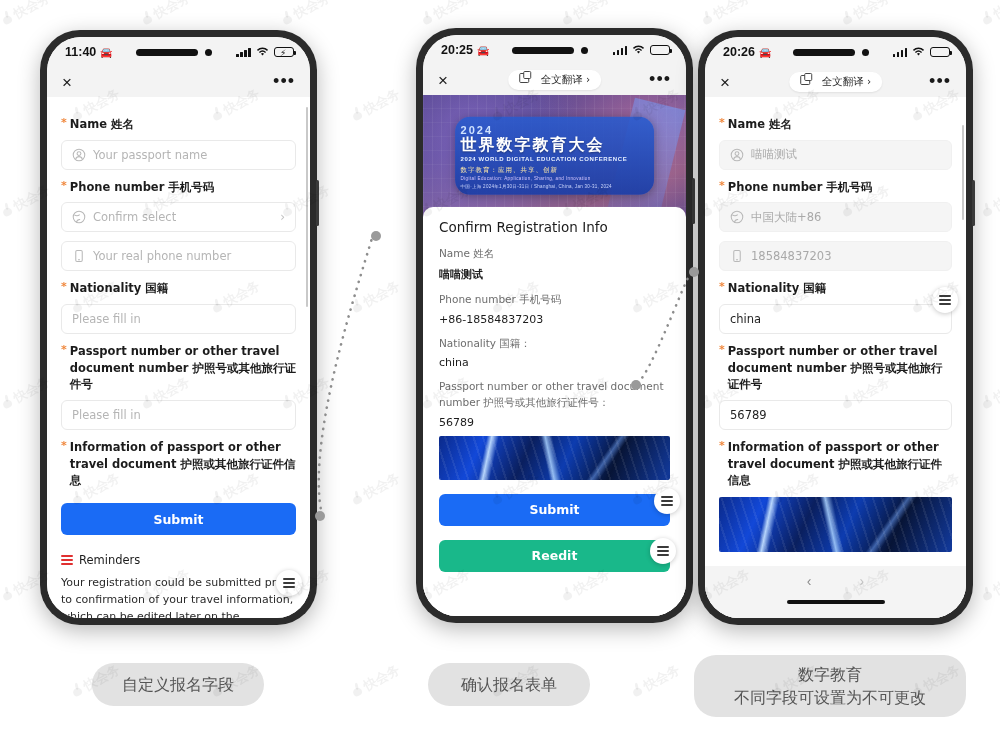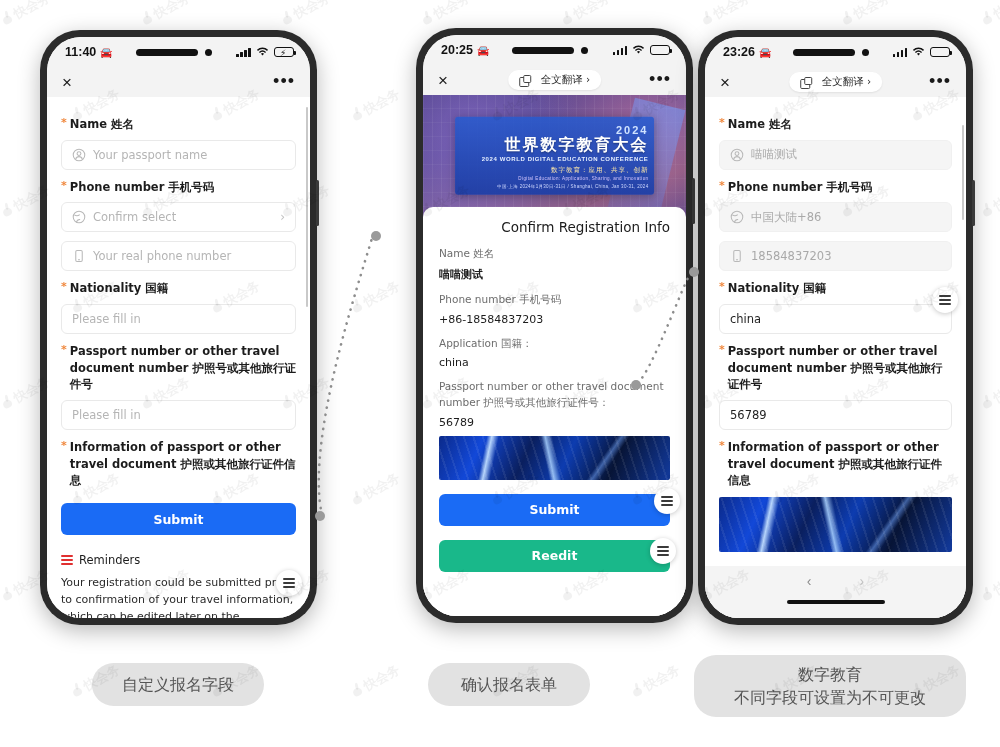--- a/index.html
+++ b/index.html
@@ -104,21 +104,21 @@
   .navbar{
     height:30px; background:#f3f3f3;
     display:flex;align-items:center;justify-content:space-between;
     padding:0 15px; position:relative;
   }
   .nav-x{ font-size:17px; color:#1a1a1a; line-height:1; font-weight:300;}
   .nav-dots{ font-size:18px; color:#1a1a1a; letter-spacing:1px; line-height:0.4;}
   .translate-pill{
     position:absolute; left:50%; transform:translateX(-50%);
     background:#fff; border-radius:13px; padding:3px 11px;
-    font-size:10.5px; color:#2b2b2b; display:flex;align-items:flex-end;gap:12px;
+    font-size:10.5px; color:#2b2b2b; display:flex;align-items:flex-start;gap:12px;
     box-shadow:0 1px 2px rgba(0,0,0,0.08);
     font-family:"DejaVu Sans","Liberation Sans",sans-serif;
   }
   .tr-icon{
     width:10px;height:10px;border:1.2px solid #444;border-radius:1.5px;
     position:relative; display:inline-block;
   }
   .tr-icon::after{
     content:"";position:absolute;right:-3px;top:-3px;width:6px;height:6px;
     border:1.2px solid #444;border-radius:1.5px;background:#fff;
@@ -183,42 +183,42 @@
     background-size:9px 9px, 9px 14px;
     opacity:.65;
   }
   .banner .beam{
     position:absolute; right:6%; top:6%; width:52px;height:110%;
     background:linear-gradient(200deg, rgba(120,160,255,.55), rgba(60,90,200,.15));
     transform:rotate(14deg); filter:blur(0.4px);
   }
   .banner .card{
     position:absolute; left:50%; top:50%; transform:translate(-50%,-50%);
-    width:76%; padding:7px 6px 6px; border-radius:3px; text-align:right;
+    width:76%; padding:7px 6px 6px; border-radius:15px; text-align:left;
     background:linear-gradient(180deg, rgba(40,90,205,.88), rgba(25,60,165,.9));
     box-shadow:0 2px 10px rgba(0,0,0,.3);
   }
   .banner .yr{ font-size:11px;color:#cfe2ff;letter-spacing:2px;font-weight:700;}
   .banner .zh{
     font-size:16px;color:#fff;font-weight:700;letter-spacing:2px;line-height:1.15;
     text-shadow:0 1px 2px rgba(0,0,0,.35);
     font-family:"DejaVu Sans","Liberation Sans",sans-serif;
   }
   .banner .en{ font-size:6px;color:#e6efff;letter-spacing:.6px;margin-top:2px;font-weight:700;}
   .banner .sub{ font-size:6.5px;color:#ffe9a8;letter-spacing:1px;margin-top:4px;}
   .banner .sub2{ font-size:4.5px;color:#d8c9ff;letter-spacing:.4px;margin-top:1px;}
   .banner .sub3{ font-size:4.5px;color:#cfd9ff;letter-spacing:.3px;margin-top:3px;}
 
   .confirm-card{
     position:absolute; left:0; right:0; top:112px; bottom:0;
     background:#fff; border-radius:10px 10px 0 0; padding:12px 16px 0;
     overflow:hidden;
   }
   .confirm-title{
-    text-align:right;font-size:13.5px;color:#1c1c1c;margin-bottom:11px;
+    text-align:left;font-size:13.5px;color:#1c1c1c;margin-bottom:11px;
     font-family:"DejaVu Sans","Liberation Sans",sans-serif;
   }
   .cf-label{
     font-size:10.5px;color:#6d6d6d;line-height:1.5;margin-top:10px;
     font-family:"DejaVu Sans","Liberation Sans",sans-serif;
   }
   .cf-value{
     font-size:11px;color:#1c1c1c;margin-top:5px;
     font-family:"DejaVu Sans","Liberation Sans",sans-serif;
   }
@@ -459,21 +459,21 @@
 
         <div class="confirm-card">
           <div class="confirm-title">Confirm Registration Info</div>
 
           <div class="cf-label" style="margin-top:0">Name 姓名</div>
           <div class="cf-value bold">喵喵测试</div>
 
           <div class="cf-label">Phone number 手机号码</div>
           <div class="cf-value">+86-18584837203</div>
 
-          <div class="cf-label">Application 国籍：</div>
+          <div class="cf-label">Nationality 国籍：</div>
           <div class="cf-value">china</div>
 
           <div class="cf-label">Passport number or other travel document number 护照号或其他旅行证件号：</div>
           <div class="cf-value">56789</div>
 
           <div class="doc-img"></div>
 
           <div class="btn primary">Submit</div>
           <div class="btn success">Reedit</div>
         </div>
@@ -487,21 +487,21 @@
       </div>
     </div>
   </div>
 
   <div class="phone" style="left:698px; top:30px; width:275px; height:595px;">
     <div class="side-btn" style="top:150px;height:46px;"></div>
     <div class="screen">
 
       <div class="statusbar">
         <div class="sb-left">
-          <span>23:26</span>
+          <span>20:26</span>
           <span class="sb-car">🚘</span>
         </div>
         <div class="sb-mid">
           <span class="sb-notch"></span>
             <span class="sb-dot"></span>
         </div>
         <div class="sb-right">
           <span class="bars">
               <i></i>
               <i></i>

